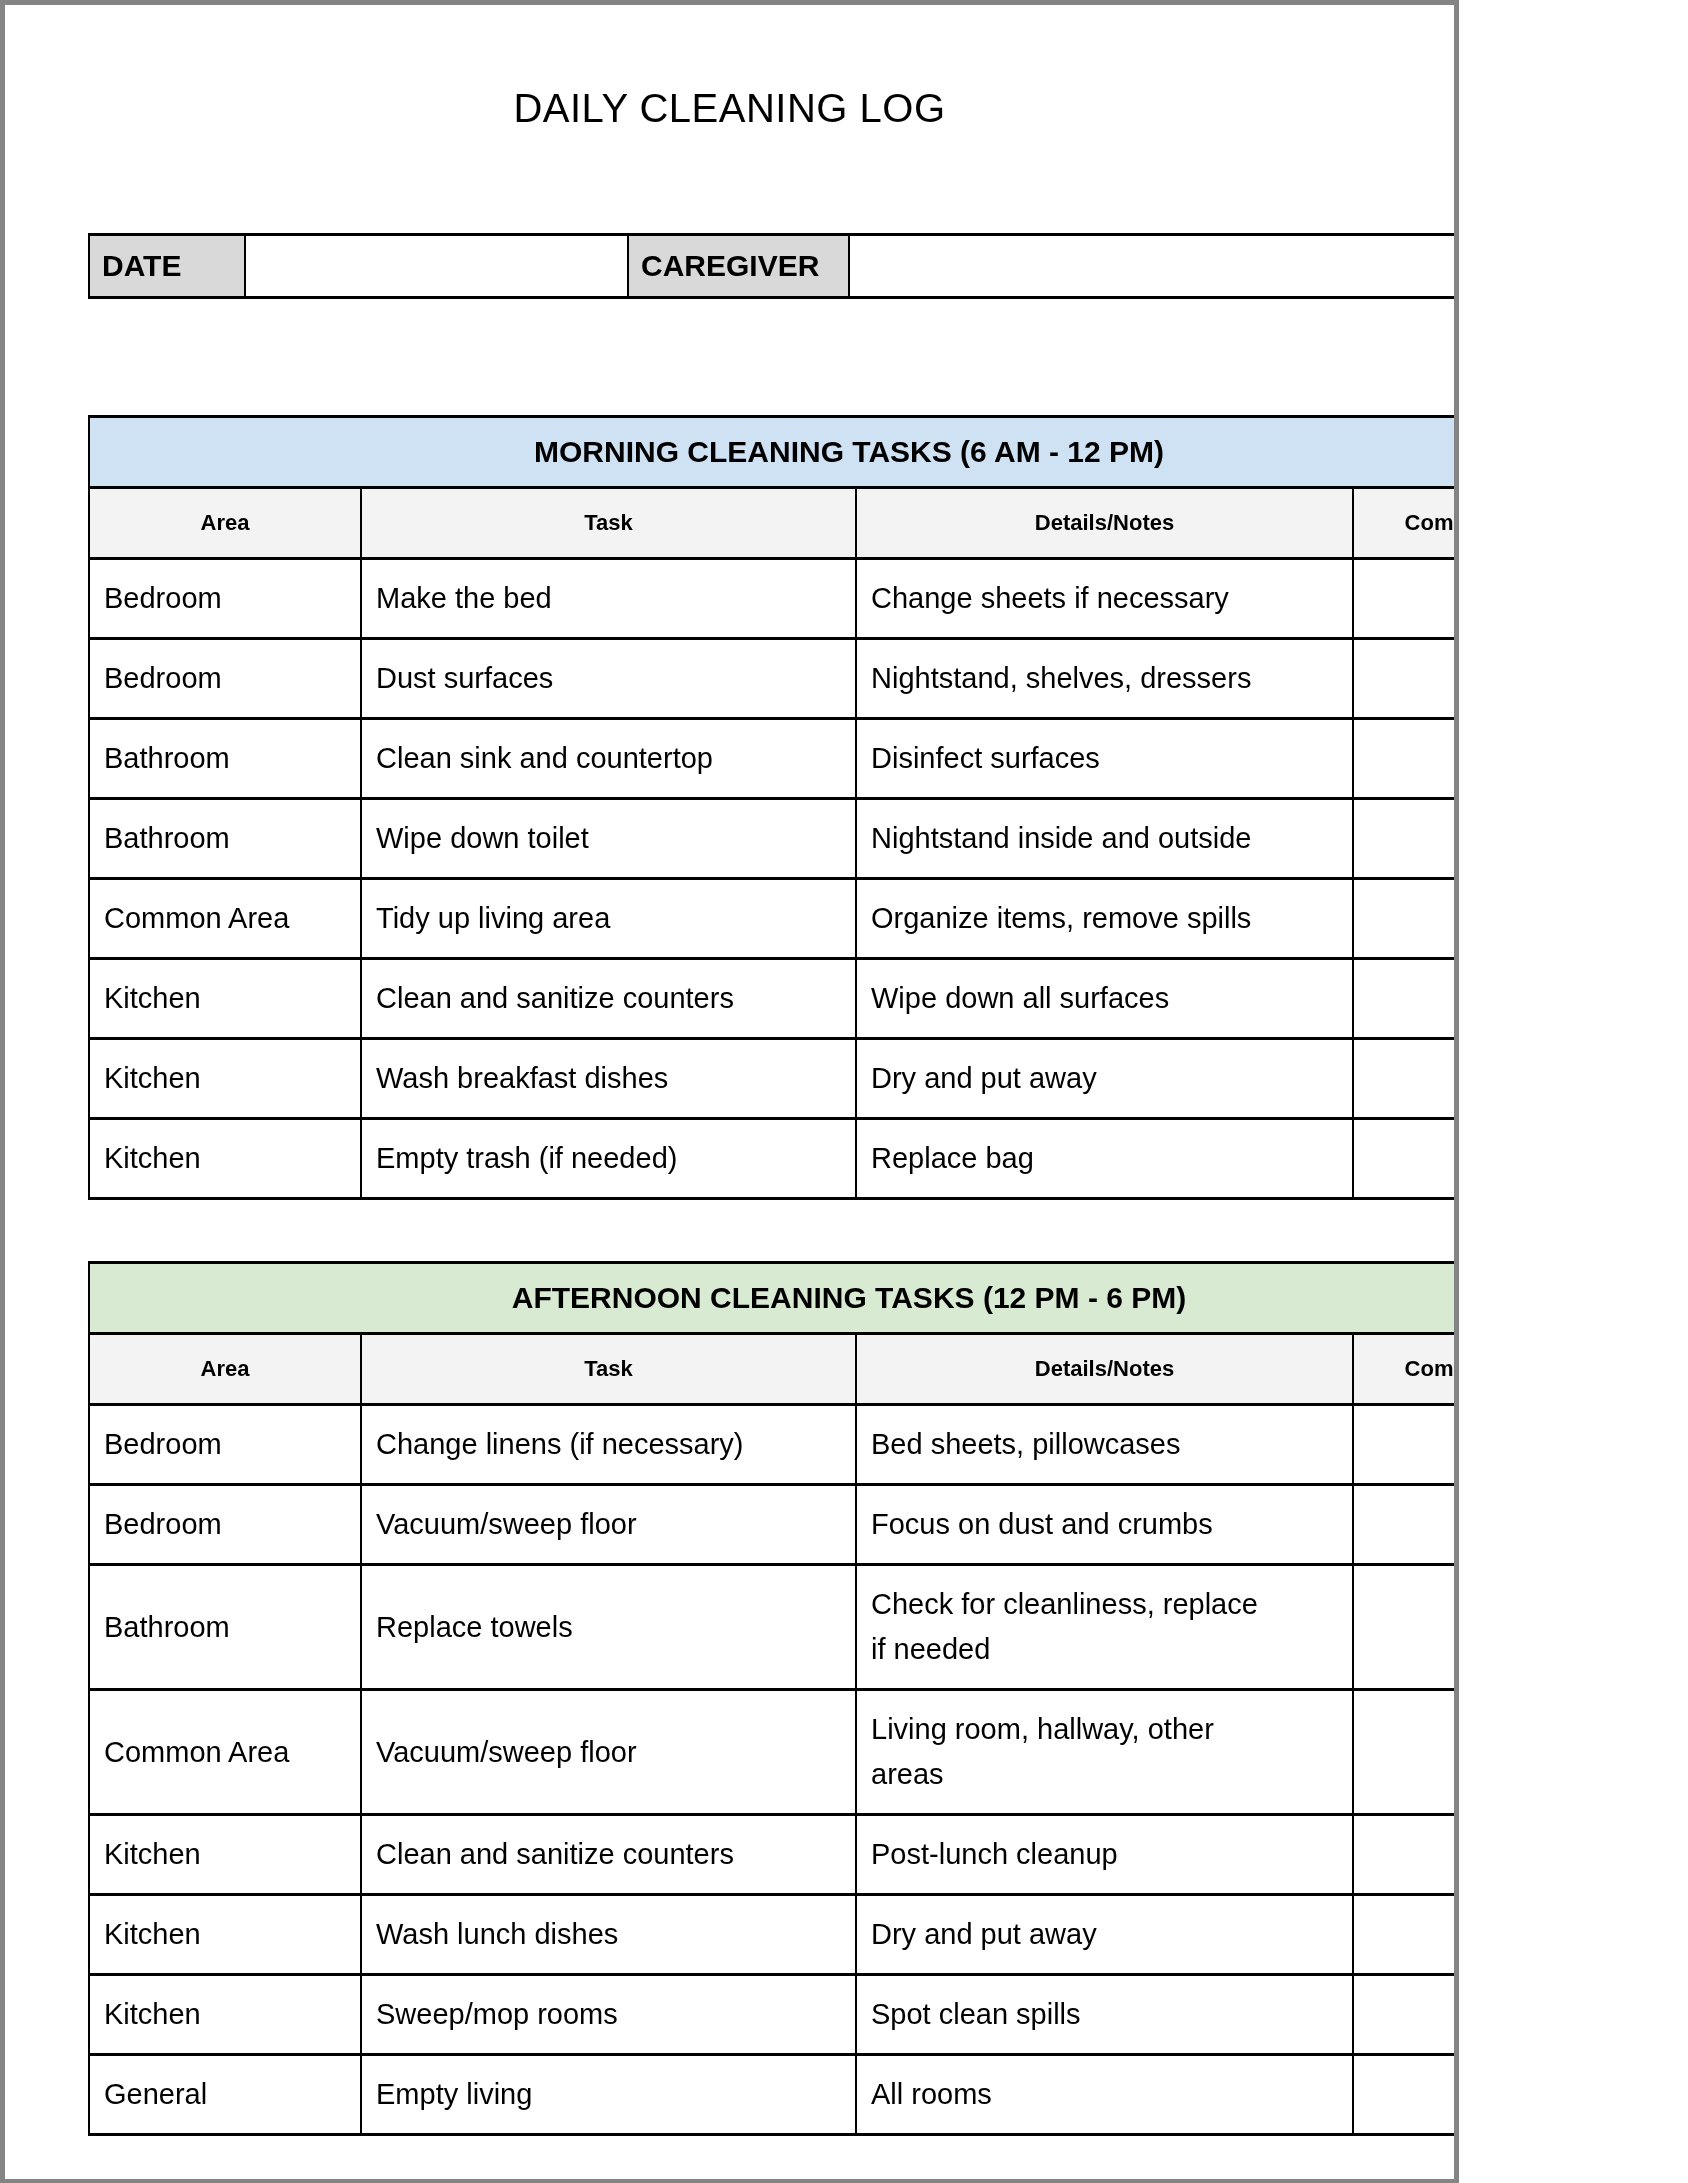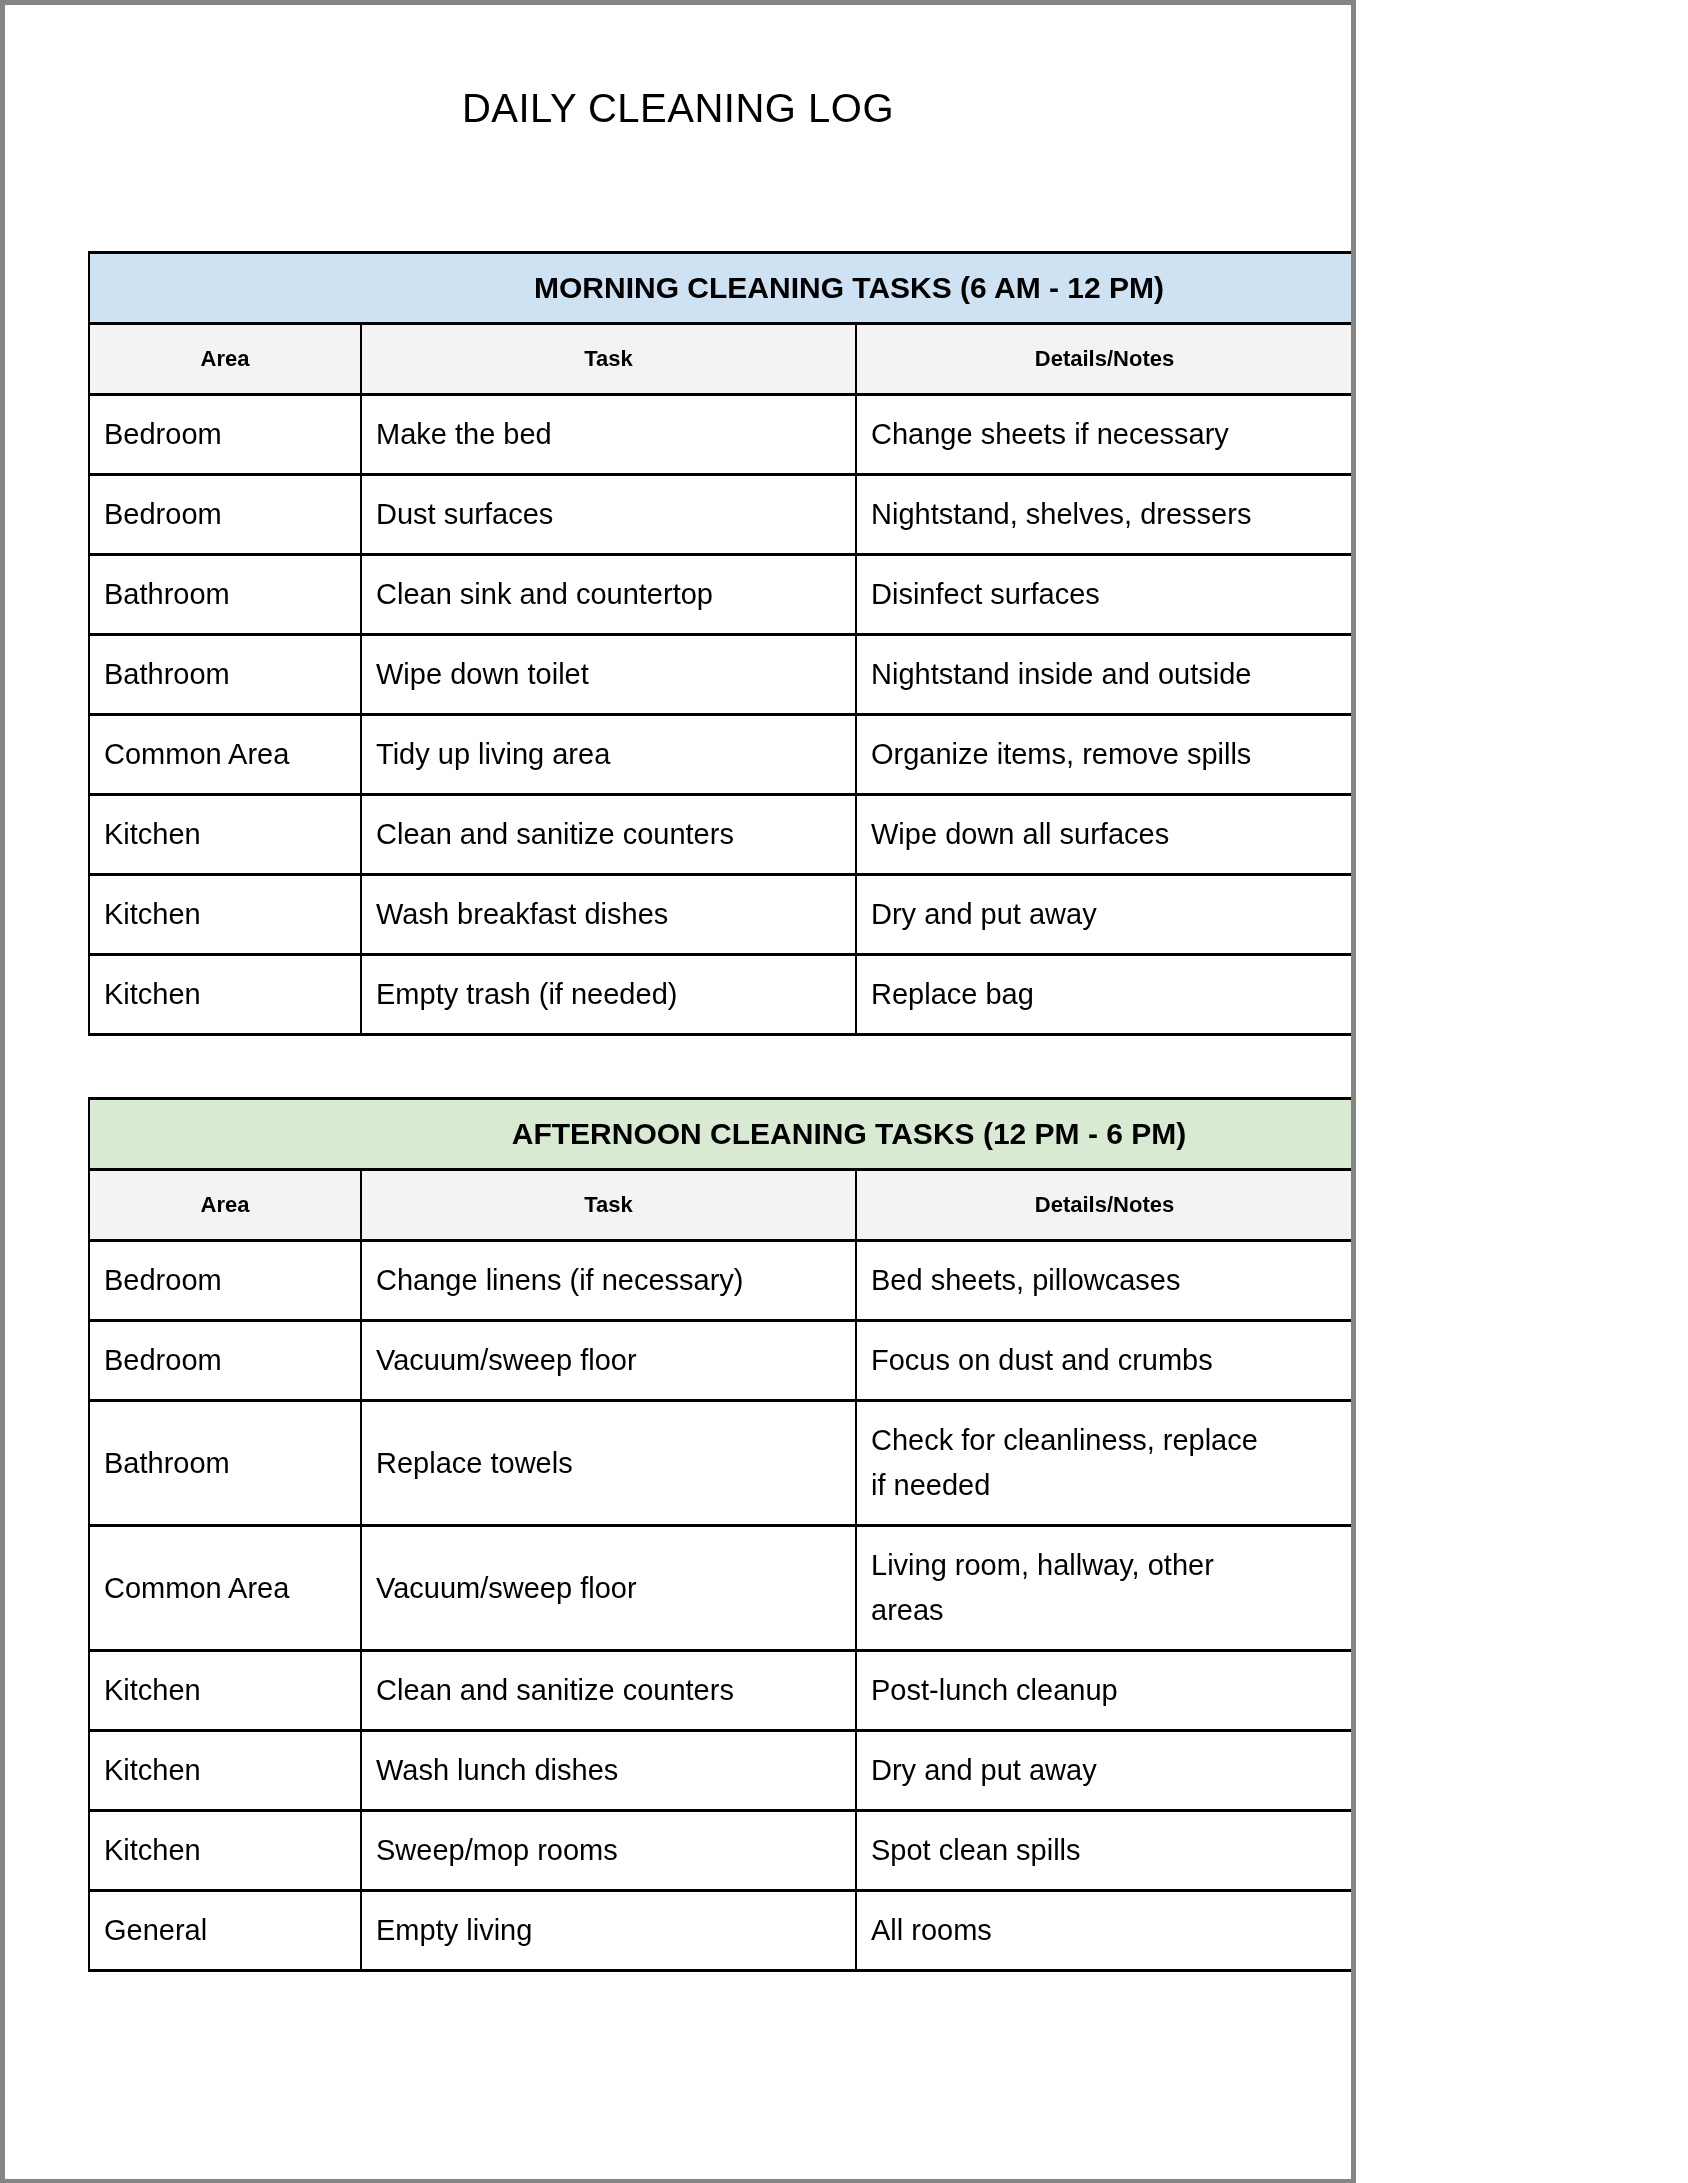--- a/index.html
+++ b/index.html
@@ -1,18 +1,18 @@
 <!DOCTYPE html>
 <html><head>
 <meta charset="utf-8">
 <style>
   * { box-sizing: border-box; }
   html, body { margin: 0; padding: 0; background: #ffffff; }
   .page {
-    width: 1356px;
+    width: 1459px;
     height: 2184px;
     border: 5px solid #848484;
     background: #ffffff;
     font-family: "Liberation Sans", sans-serif;
     color: #000000;
     overflow: hidden;
   }
   .title {
     margin: 0;
     padding-top: 77px;
@@ -69,20 +69,36 @@
     text-align: left;
   }
 </style>
 </head>
 <body>
 
 <div class="page" style="border-color: rgb(132, 132, 132);">
 
   <h1 class="title">DAILY CLEANING LOG</h1>
 
+  <table class="info-table">
+    <colgroup>
+      <col style="width:156px">
+        <col style="width:383px">
+        <col style="width:221px">
+        <col style="width:760px">
+    </colgroup>
+    <tbody>
+        <tr>
+      <td class="label" style="background-color: rgb(217, 217, 217);">DATE</td>
+      <td></td>
+      <td class="label" style="background-color: rgb(217, 217, 217);">CAREGIVER</td>
+      <td></td>
+    </tr>
+  </tbody>
+    </table>
 
   <table class="task-table morning">
     <colgroup>
       <col style="width:272px">
         <col style="width:495px">
         <col style="width:497px">
         <col style="width:256px">
     </colgroup>
     <thead>
       <tr>

